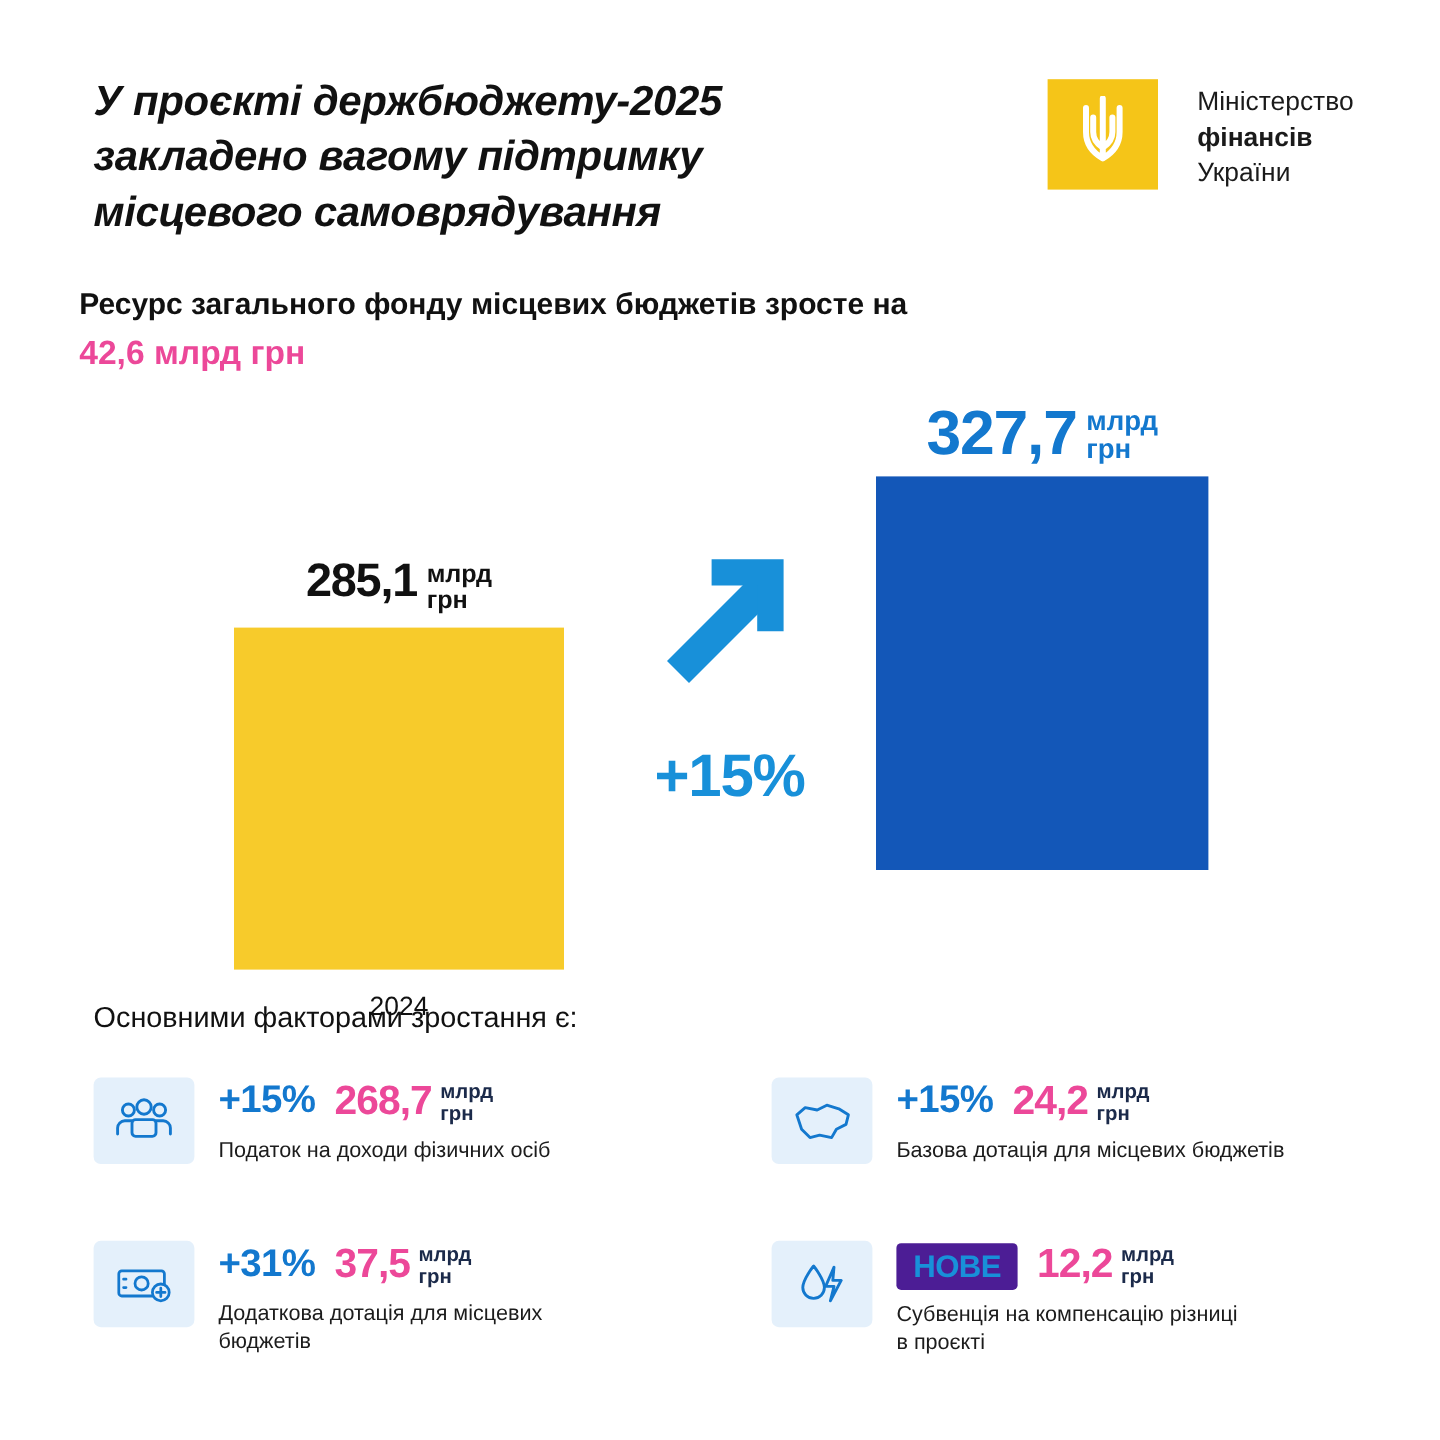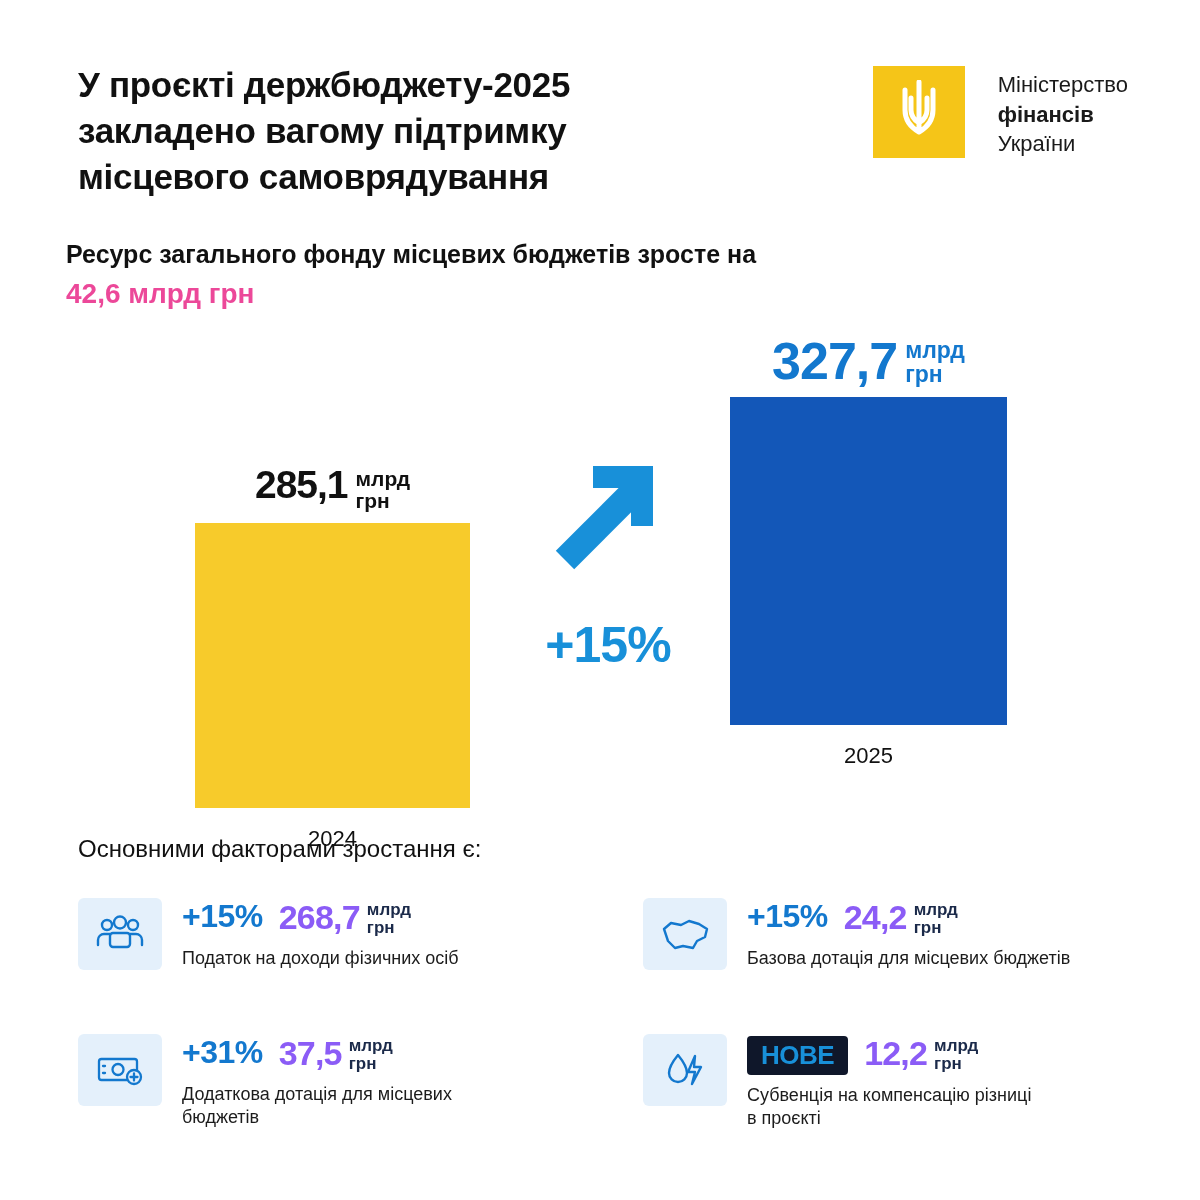--- a/index.html
+++ b/index.html
@@ -27,20 +27,21 @@
     align-items: flex-start;
   }
   .title {
     font-size: 35px;
     font-weight: bold;
     line-height: 1.32;
     letter-spacing: -0.3px;
     color: #111111;
     max-width: 720px;
     white-space: pre-line;
+    font-style: italic;
   }
   .logo-block {
     display: flex;
     align-items: flex-start;
     gap: 18px;
     margin-top: 4px;
   }
   .logo-mark {
     width: 92px;
     height: 92px;
@@ -189,36 +190,36 @@
     gap: 16px;
   }
   .factor-pct {
     font-size: 32px;
     font-weight: bold;
     color: #1378CE;
     line-height: 1.05;
     letter-spacing: -0.5px;
   }
   .factor-pct.badge {
-    background: #0f172a;
+    background: #4c1d95;
     color: #1890D9;
     font-size: 26px;
     padding: 6px 14px 7px;
     border-radius: 4px;
     line-height: 1;
   }
   .factor-amount {
     display: flex;
     align-items: flex-start;
     gap: 7px;
   }
   .factor-num {
     font-size: 34px;
     font-weight: bold;
-    color: #8b5cf6;
+    color: #ec4899;
     letter-spacing: -0.8px;
     line-height: 1.02;
   }
   .factor-unit {
     font-size: 17px;
     font-weight: bold;
     color: #1B2A4A;
     line-height: 1.08;
     white-space: pre-line;
     padding-top: 1px;
@@ -272,21 +273,20 @@
     <div class="bar-label">2024</div>
   </div>
 
   <div class="bar-col right" style="top:5px;">
     <div class="bar-value">
       <span class="bar-num blue">327,7</span>
       <span class="bar-unit blue">млрд
 грн</span>
     </div>
     <div class="bar blue"></div>
-    <div class="bar-label">2025</div>
   </div>
 
   <div class="arrow-zone">
     <div>
       <svg width="130" height="130" viewBox="0 0 130 130" aria-hidden="true">
         <path d="M22 110 L96 36" stroke="#1890D9" stroke-width="26" stroke-linecap="butt"></path>
         <path d="M50 16 L110 16 L110 76 L88 76 L88 38 L50 38 Z" fill="#1890D9"></path>
       </svg>
     </div>
     <div class="growth-pct">+15%</div>

